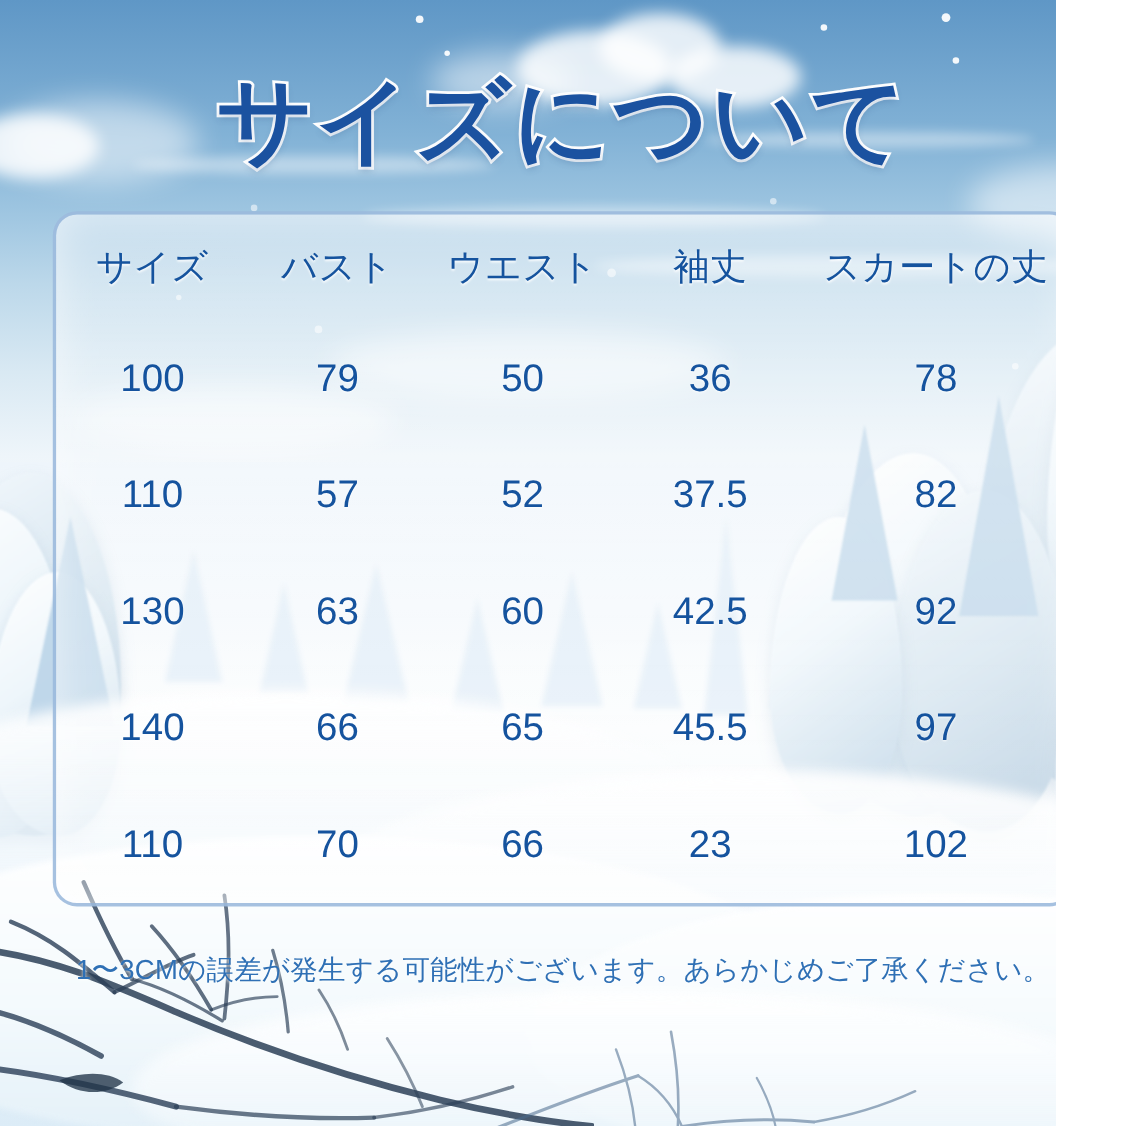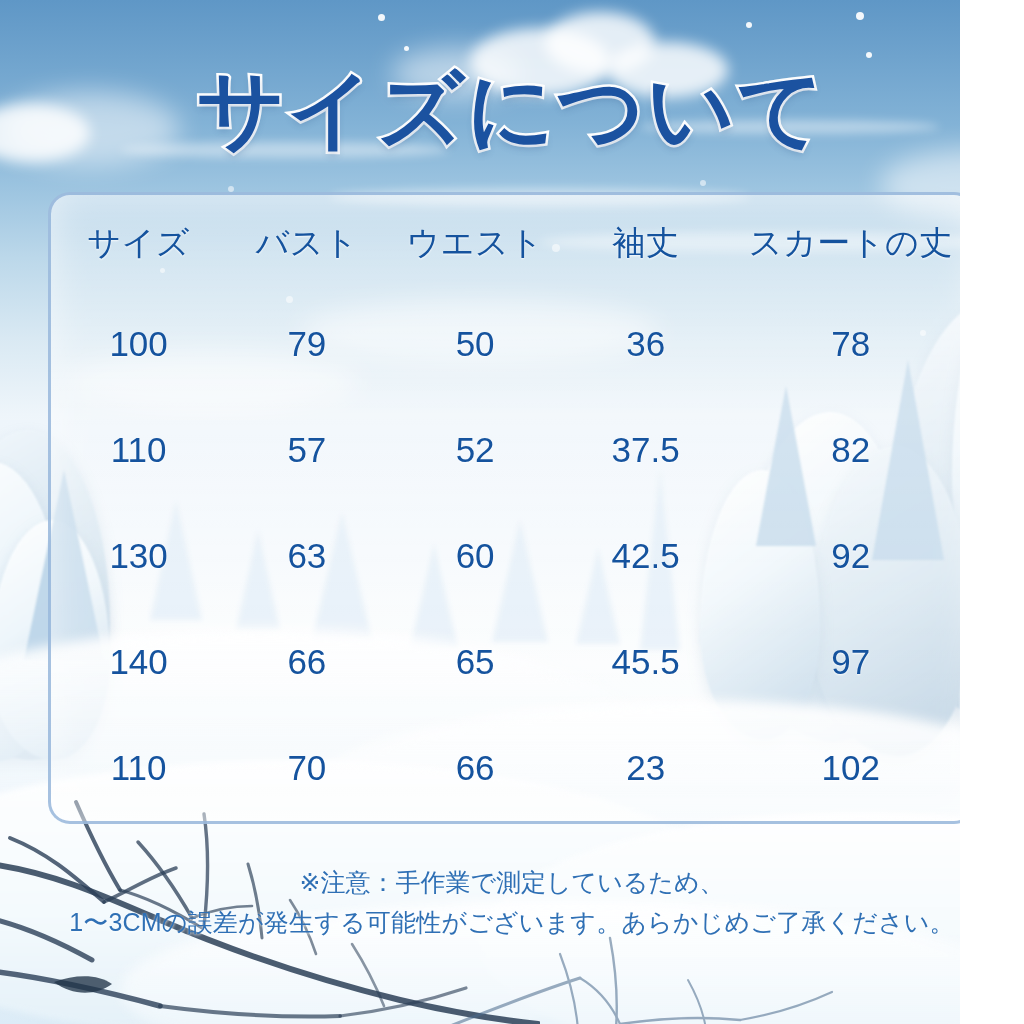--- a/index.html
+++ b/index.html
@@ -346,17 +346,16 @@
           <td>70</td>
           <td>66</td>
           <td>23</td>
           <td>102</td>
         </tr>
       </tbody>
     </table>
   </div>
 
   <div class="footnote">
-    <div class="l1">※注意：手作業で測定しているため、</div>
     <div class="l2">1〜3CMの誤差が発生する可能性がございます。あらかじめご了承ください。</div>
   </div>
 
 </div>
 
 </body></html>

